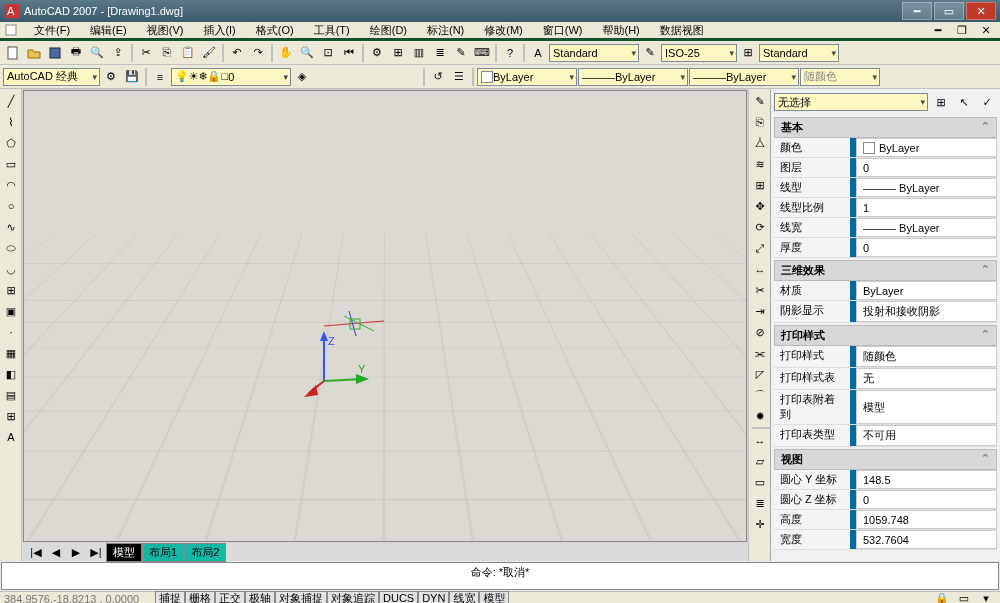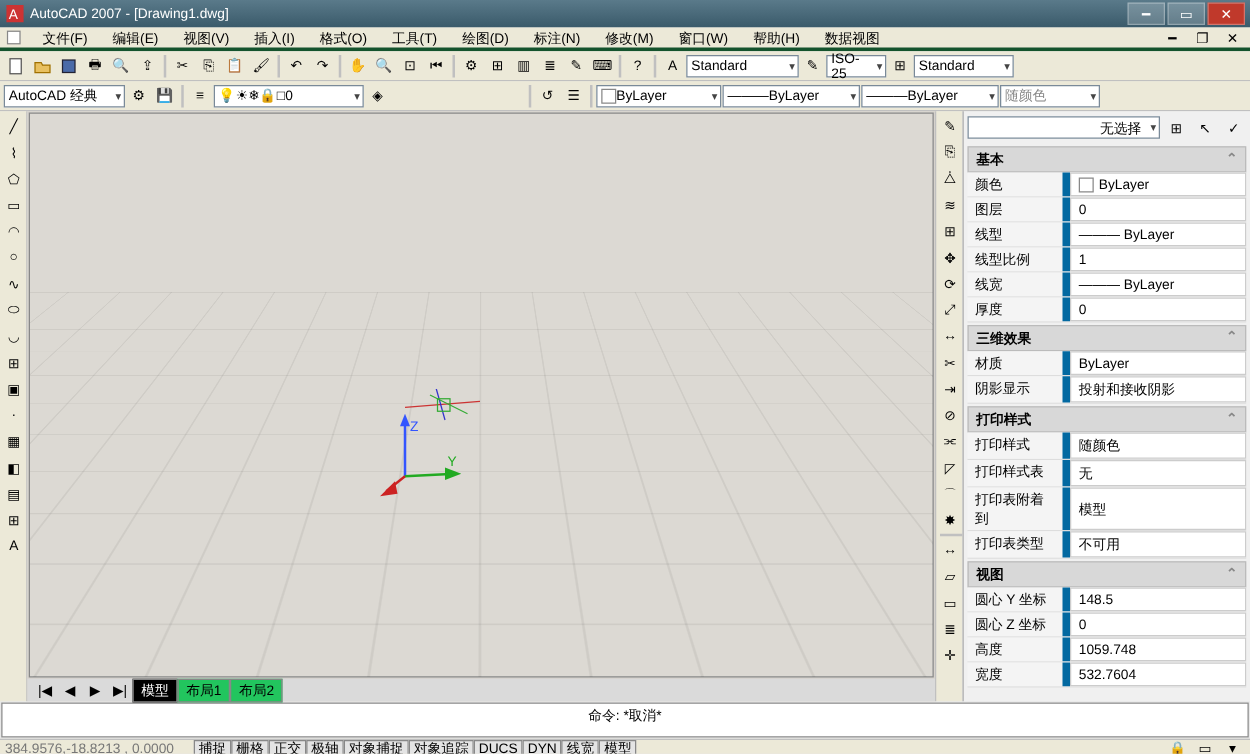--- a/index.html
+++ b/index.html
@@ -8,41 +8,41 @@
 .titlebar .icon { width: 16px; height: 16px; margin-right: 4px; display:inline-flex; align-items:center; justify-content:center; }
 .titlebar .title { flex: 1; }
 .winbtns { display: flex; gap: 2px; margin-left:auto; }
 .winbtn { width: 30px; height: 18px; background: rgba(255,255,255,.2); border:1px solid rgba(255,255,255,.3); display:flex; align-items:center; justify-content:center; color:#fff; }
 .winbtn.close{ background:#c0392b; }
 .menubar { height: 19px; background: #ece9d8; display: flex; align-items: center; padding: 0 4px; gap: 12px; border-bottom:3px solid #14532d; }
 .menubar .mdi-icon { width:14px;height:14px;display:inline-flex;align-items:center;justify-content:center; }
 .menuitem { padding: 0 4px; }
 .toolrow { height: 24px; background: #ece9d8; display: flex; align-items: center; padding: 0 3px; gap: 1px; border-bottom:1px solid #c0c0c0; }
 .tbtn { width: 20px; height: 20px; display:inline-flex; align-items:center; justify-content:center; border:1px solid transparent; }
-.drop { border:1px solid #7a8a99; background:#ffffff; height:18px; padding:0 14px 0 3px; position:relative; display:flex; align-items:center; }
+.drop { border:1px solid #7a8a99; background:#fef9c3; height:18px; padding:0 14px 0 3px; position:relative; display:flex; align-items:center; }
 .drop::after{ content:"▾"; position:absolute; right:2px; color:#444; font-size:9px;}
 .sep{ width:2px; height:18px; background:#c0c0c0; margin:0 2px;}
 .main { display:flex; height: calc(100% - 22px - 19px - 24px - 24px - 14px - 28px); }
 .lefttools{ width:22px; background:#ece9d8; display:flex; flex-direction:column; gap:1px; padding:2px 1px; border-right:1px solid #c0c0c0;}
 .righttools{ width:22px; background:#ece9d8; display:flex; flex-direction:column; gap:1px; padding:2px 1px; border-left:1px solid #c0c0c0;}
 .canvaswrap{ flex:1; display:flex; flex-direction:column; background:#d6d2cc; }
 .canvas{ flex:1; position:relative; background:#dcd9d3; border:1px solid #888; margin:1px; overflow:hidden; }
 .grid{ position:absolute; inset:0; background-image:
   linear-gradient(rgba(0,0,0,0.06) 1px, transparent 1px),
   linear-gradient(90deg, rgba(0,0,0,0.06) 1px, transparent 1px);
   background-size:40px 40px; transform: perspective(700px) rotateX(58deg) scale(1.7); transform-origin:50% 70%;}
 .axis{ position:absolute; left:280px; top:240px; }
 .tabstrip{ height:18px; background:#dadada; display:flex; align-items:center; font-size:11px; padding:0 4px; gap:0;}
-.tab{ padding:1px 6px; background:#22c55e; border:1px solid #888;}
+.tab{ padding:1px 6px; background:#14b8a6; border:1px solid #888;}
 .tab.active{ background:#000; color:#fff;}
 .statusrow{ height:14px; background:#ece9d8; display:flex; align-items:center; gap:0; border-top:1px solid #c0c0c0;}
 .statusbtn{ border:1px solid #888; padding:0 3px; background:#e4e4e4;}
 .proppanel{ width:230px; background:#f0f0f0; border-left:1px solid #aaa; display:flex; flex-direction:column; overflow:auto;}
 .propheader{ display:flex; align-items:center; gap:3px; padding:3px;}
-.propheader .drop{ flex:1;justify-content:flex-end; }
+.propheader .drop{ flex:1; }
 .propgroup{ margin:2px 3px;}
 .propgroup-title{ background:#d8d8d8; border:1px solid #bbb; padding:2px 6px; font-weight:bold; display:flex; justify-content:space-between; }
 .proprow{ display:flex; border-bottom:1px solid #ddd; }
 .propkey{ width:82px; background:#f4f4f4; padding:2px 6px; border-right:6px solid #0369a1;}
 .propval{ flex:1; background:#fff; padding:2px 6px; display:flex; align-items:center; gap:4px; border:1px solid #ccc;}
 .sw{ width:12px; height:12px; border:1px solid #888;}
 .cmdbox{ background:#fff; border:1px solid #888; margin:1px; height:28px; padding:2px 4px; display:flex; flex-direction:row; justify-content:center;}
 svg{ display:block; }
 .expand{ color:#888; }
 </style>
@@ -129,21 +129,21 @@
   <span class="tbtn">✎</span>
   <span class="tbtn">⌨</span>
   <span class="sep"></span>
   <span class="tbtn">?</span>
   <span class="sep"></span>
   <span class="tbtn">A</span>
   <span class="drop" style="width:90px">
       <span>Standard</span>
     </span>
   <span class="tbtn">✎</span>
-  <span class="drop" style="width:48px">
+  <span class="drop" style="width:76px">
       <span>ISO-25</span>
     </span>
   <span class="tbtn">⊞</span>
   <span class="drop" style="width:80px">
       <span>Standard</span>
     </span>
 </div>
 
 <div class="toolrow">
   <span class="drop" style="width:97px">

